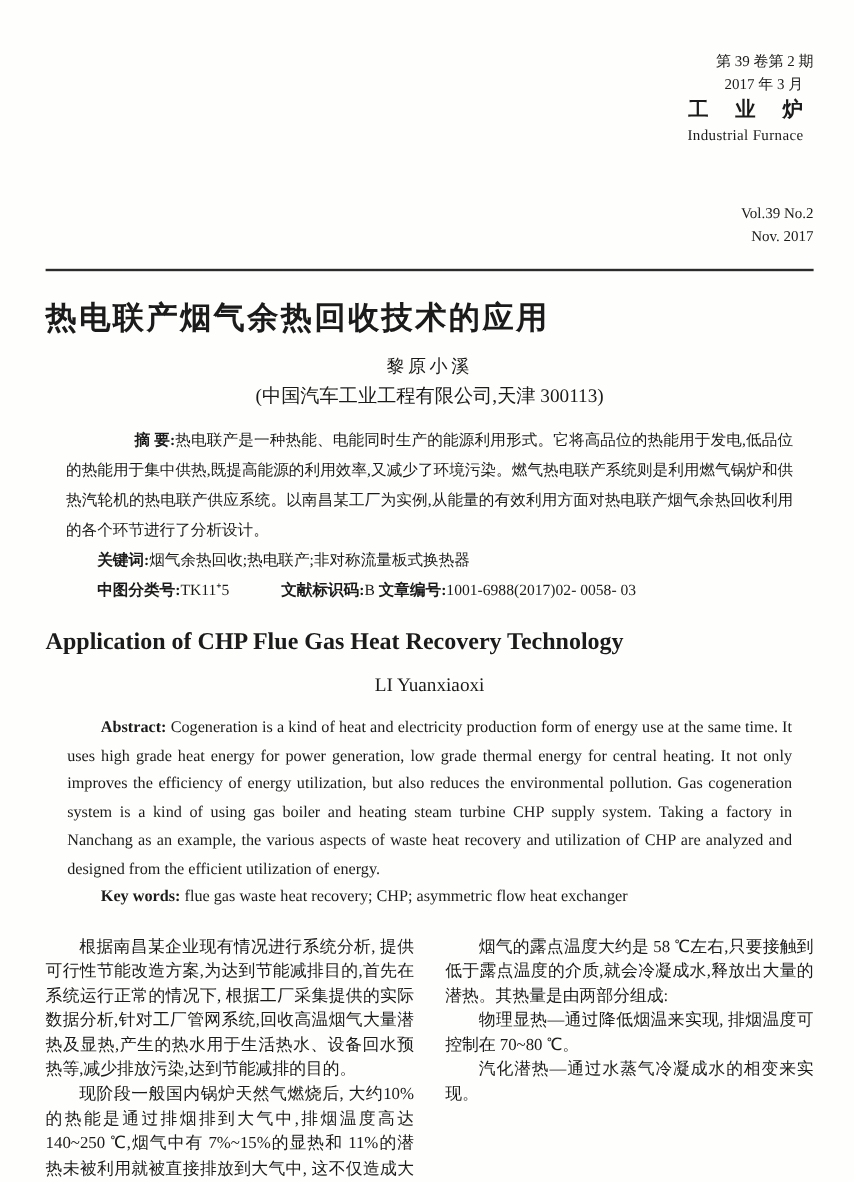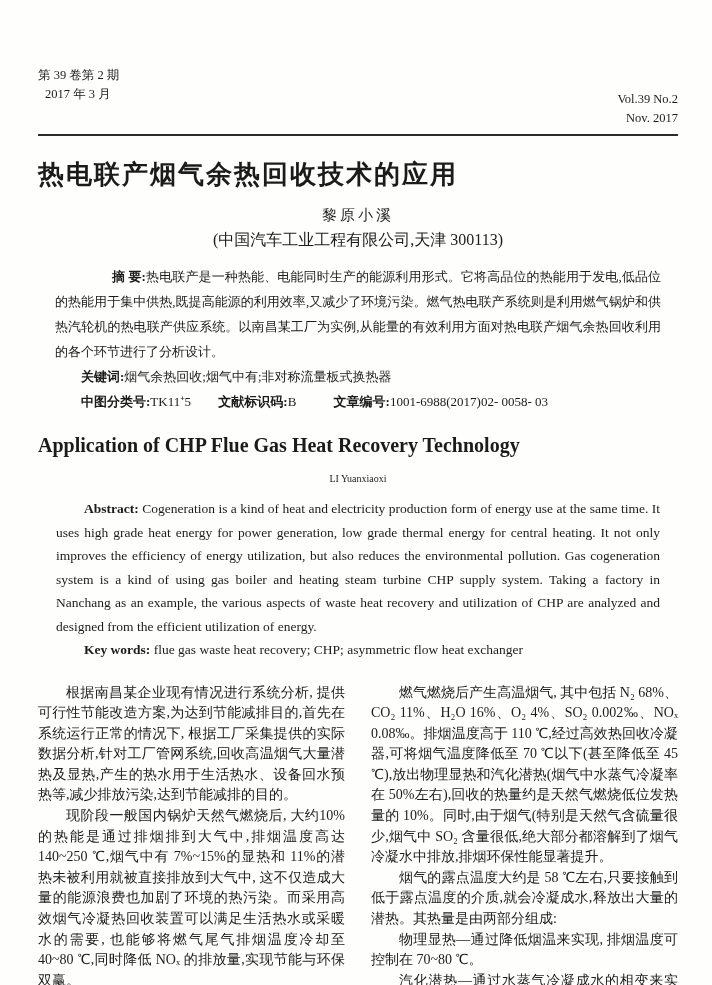--- a/index.html
+++ b/index.html
@@ -9,24 +9,25 @@
     width: 712px; height: 985px;
     margin: 0;
     background: #fefefc;
     color: #1b1b1b;
     font-family: "Liberation Serif", serif;
     padding: 0 34px 0 38px;
     overflow: hidden;
   }
   
   .hdr {
-    display: flex; justify-content: space-between; align-items: center;
+    display: flex; justify-content: space-between; align-items: flex-end;
     margin-top: 42px;
     border-bottom: 2px solid #2b2b2b;
-    padding-bottom: 6px;
+    padding-bottom: 17px;
+    flex-direction: column;
   }
   .hdr-left, .hdr-right { font-size: 12.5px; line-height: 19px; }
   .hdr-left .l2 { padding-left: 7px; }
   .hdr-right { text-align: right; margin-top: 48px; }
   .hdr-center { text-align: center; }
   .journal-cn { font-weight: bold; font-size: 17px; letter-spacing: 9px; text-indent: 9px; }
   .journal-en { font-size: 12.5px; margin-top: 3px; letter-spacing: .3px; }
   
   .title-cn {
     margin: 21px 0 0; text-align: left;
@@ -34,26 +35,26 @@
     font-family: "Liberation Sans", sans-serif;
   }
   .author-cn { margin-top: 14px; text-align: center; font-size: 15px; letter-spacing: 3px; }
   .affil-cn  { margin-top: 5px;  text-align: center; font-size: 16px; }
   
   .meta-cn { margin: 13px 17px 0; font-size: 13px; line-height: 25px; text-align: justify; }
   .meta-cn p { margin: 0; }
   .abs-cn  { text-indent: 57px; }
   .kw-cn   { text-indent: 26px; }
   .clc-cn  { text-indent: 26px; white-space: nowrap; }
-  .clc-cn .gap1 { margin-right: 24px; }
-  .clc-cn .gap2 { margin-right: 34px; }
+  .clc-cn .gap1 { margin-right: 40px; }
+  .clc-cn .gap2 { }
   .meta-cn b, .fn b { font-weight: 700; }
   
   .title-en { margin: 20px 0 0; text-align: left; font-size: 20px; font-weight: 700; }
-  .author-en { margin-top: 16px; text-align: center; font-size: 10px; }
+  .author-en { margin-top: 16px; text-align: center; font-size: 16px; }
   .affil-en { margin-top: 7px; text-align: center; font-size: 13.5px; font-style: italic; }
   
   .meta-en { margin: 13px 18px 0; font-size: 13.5px; line-height: 23.5px; text-align: justify; }
   .meta-en p { margin: 0; text-indent: 28px; }
   
   .columns { display: flex; gap: 26px; margin-top: 21px; }
   .col { flex: 1; min-width: 0; font-size: 14px; line-height: 20.6px; text-align: justify; }
   .col p { margin: 0; text-indent: 2em; }
   
   .fn { margin-top: 9px; font-size: 12.5px; line-height: 19.5px; }
@@ -62,33 +63,37 @@
 </head>
 <body>
 
 <div class="page">
 
   <header class="hdr">
     <div class="hdr-left">
       <div class="l1">第 39 卷第 2 期</div>
       <div class="l2">2017 年 3 月</div>
     </div>
+    <div class="hdr-center">
+      <div class="journal-cn">工 业 炉</div>
+      <div class="journal-en">Industrial Furnace</div>
+    </div>
     <div class="hdr-right">
       <div class="l1">Vol.39 No.2</div>
       <div class="l2">Nov.  2017</div>
     </div>
   </header>
 
   <h1 class="title-cn">热电联产烟气余热回收技术的应用</h1>
   <div class="author-cn">黎原小溪</div>
   <div class="affil-cn">(中国汽车工业工程有限公司,天津 300113)</div>
 
   <section class="meta-cn">
     <p class="abs-cn"><b>摘  要:</b><span>热电联产是一种热能、电能同时生产的能源利用形式。它将高品位的热能用于发电,低品位的热能用于集中供热,既提高能源的利用效率,又减少了环境污染。燃气热电联产系统则是利用燃气锅炉和供热汽轮机的热电联产供应系统。以南昌某工厂为实例,从能量的有效利用方面对热电联产烟气余热回收利用的各个环节进行了分析设计。</span></p>
-    <p class="kw-cn"><b>关键词:</b><span>烟气余热回收;烟气中有;非对称流量板式换热器</span></p>
+    <p class="kw-cn"><b>关键词:</b><span>烟气余热回收;热电联产;非对称流量板式换热器</span></p>
     <p class="clc-cn">
       <span class="gap1"><b>中图分类号:</b><span>TK11⁺5</span></span>
       <span class="gap2"><b>文献标识码:</b><span>B</span></span>
       <span><b>文章编号:</b><span>1001-6988(2017)02- 0058- 03</span></span>
     </p>
   </section>
 
   <h2 class="title-en">Application of CHP Flue Gas Heat Recovery Technology</h2>
   <div class="author-en">LI Yuanxiaoxi</div>
 
@@ -100,21 +105,20 @@
   <main class="columns">
     <div class="col">
       <p>根据南昌某企业现有情况进行系统分析, 提供可行性节能改造方案,为达到节能减排目的,首先在系统运行正常的情况下, 根据工厂采集提供的实际数据分析,针对工厂管网系统,回收高温烟气大量潜热及显热,产生的热水用于生活热水、设备回水预热等,减少排放污染,达到节能减排的目的。</p>
       <p>现阶段一般国内锅炉天然气燃烧后, 大约10%的热能是通过排烟排到大气中,排烟温度高达140~250 ℃,烟气中有 7%~15%的显热和 11%的潜热未被利用就被直接排放到大气中, 这不仅造成大量的能源浪费也加剧了环境的热污染。而采用高效烟气冷凝热回收装置可以满足生活热水或采暖水的需要, 也能够将燃气尾气排烟温度冷却至40~80 ℃,同时降低 NOₓ 的排放量,实现节能与环保双赢。</p>
       <div class="fn">
         <hr class="fn-rule">
 
       </div>
     </div>
     <div class="col">
-      <p>燃气燃烧后产生高温烟气, 其中包括 N₂ 68%、CO₂ 11%、H₂O 16%、O₂ 4%、SO₂ 0.002‰、NOₓ 0.08‰。排烟温度高于 110 ℃,经过高效热回收冷凝器,可将烟气温度降低至 70 ℃以下(甚至降低至 45 ℃),放出物理显热和汽化潜热(烟气中水蒸气冷凝率在 50%左右),回收的热量约是天然气燃烧低位发热量的 10%。同时,由于烟气(特别是天然气含硫量很少,烟气中 SO₂ 含量很低,绝大部分都溶解到了烟气冷凝水中排放,排烟环保性能显著提升。</p>
       <p>烟气的露点温度大约是 58 ℃左右,只要接触到低于露点温度的介质,就会冷凝成水,释放出大量的潜热。其热量是由两部分组成:</p>
       <p>物理显热—通过降低烟温来实现, 排烟温度可控制在 70~80 ℃。</p>
       <p>汽化潜热—通过水蒸气冷凝成水的相变来实现。</p>
 
     </div>
   </main>
 
 </div>
 
 </body></html>

